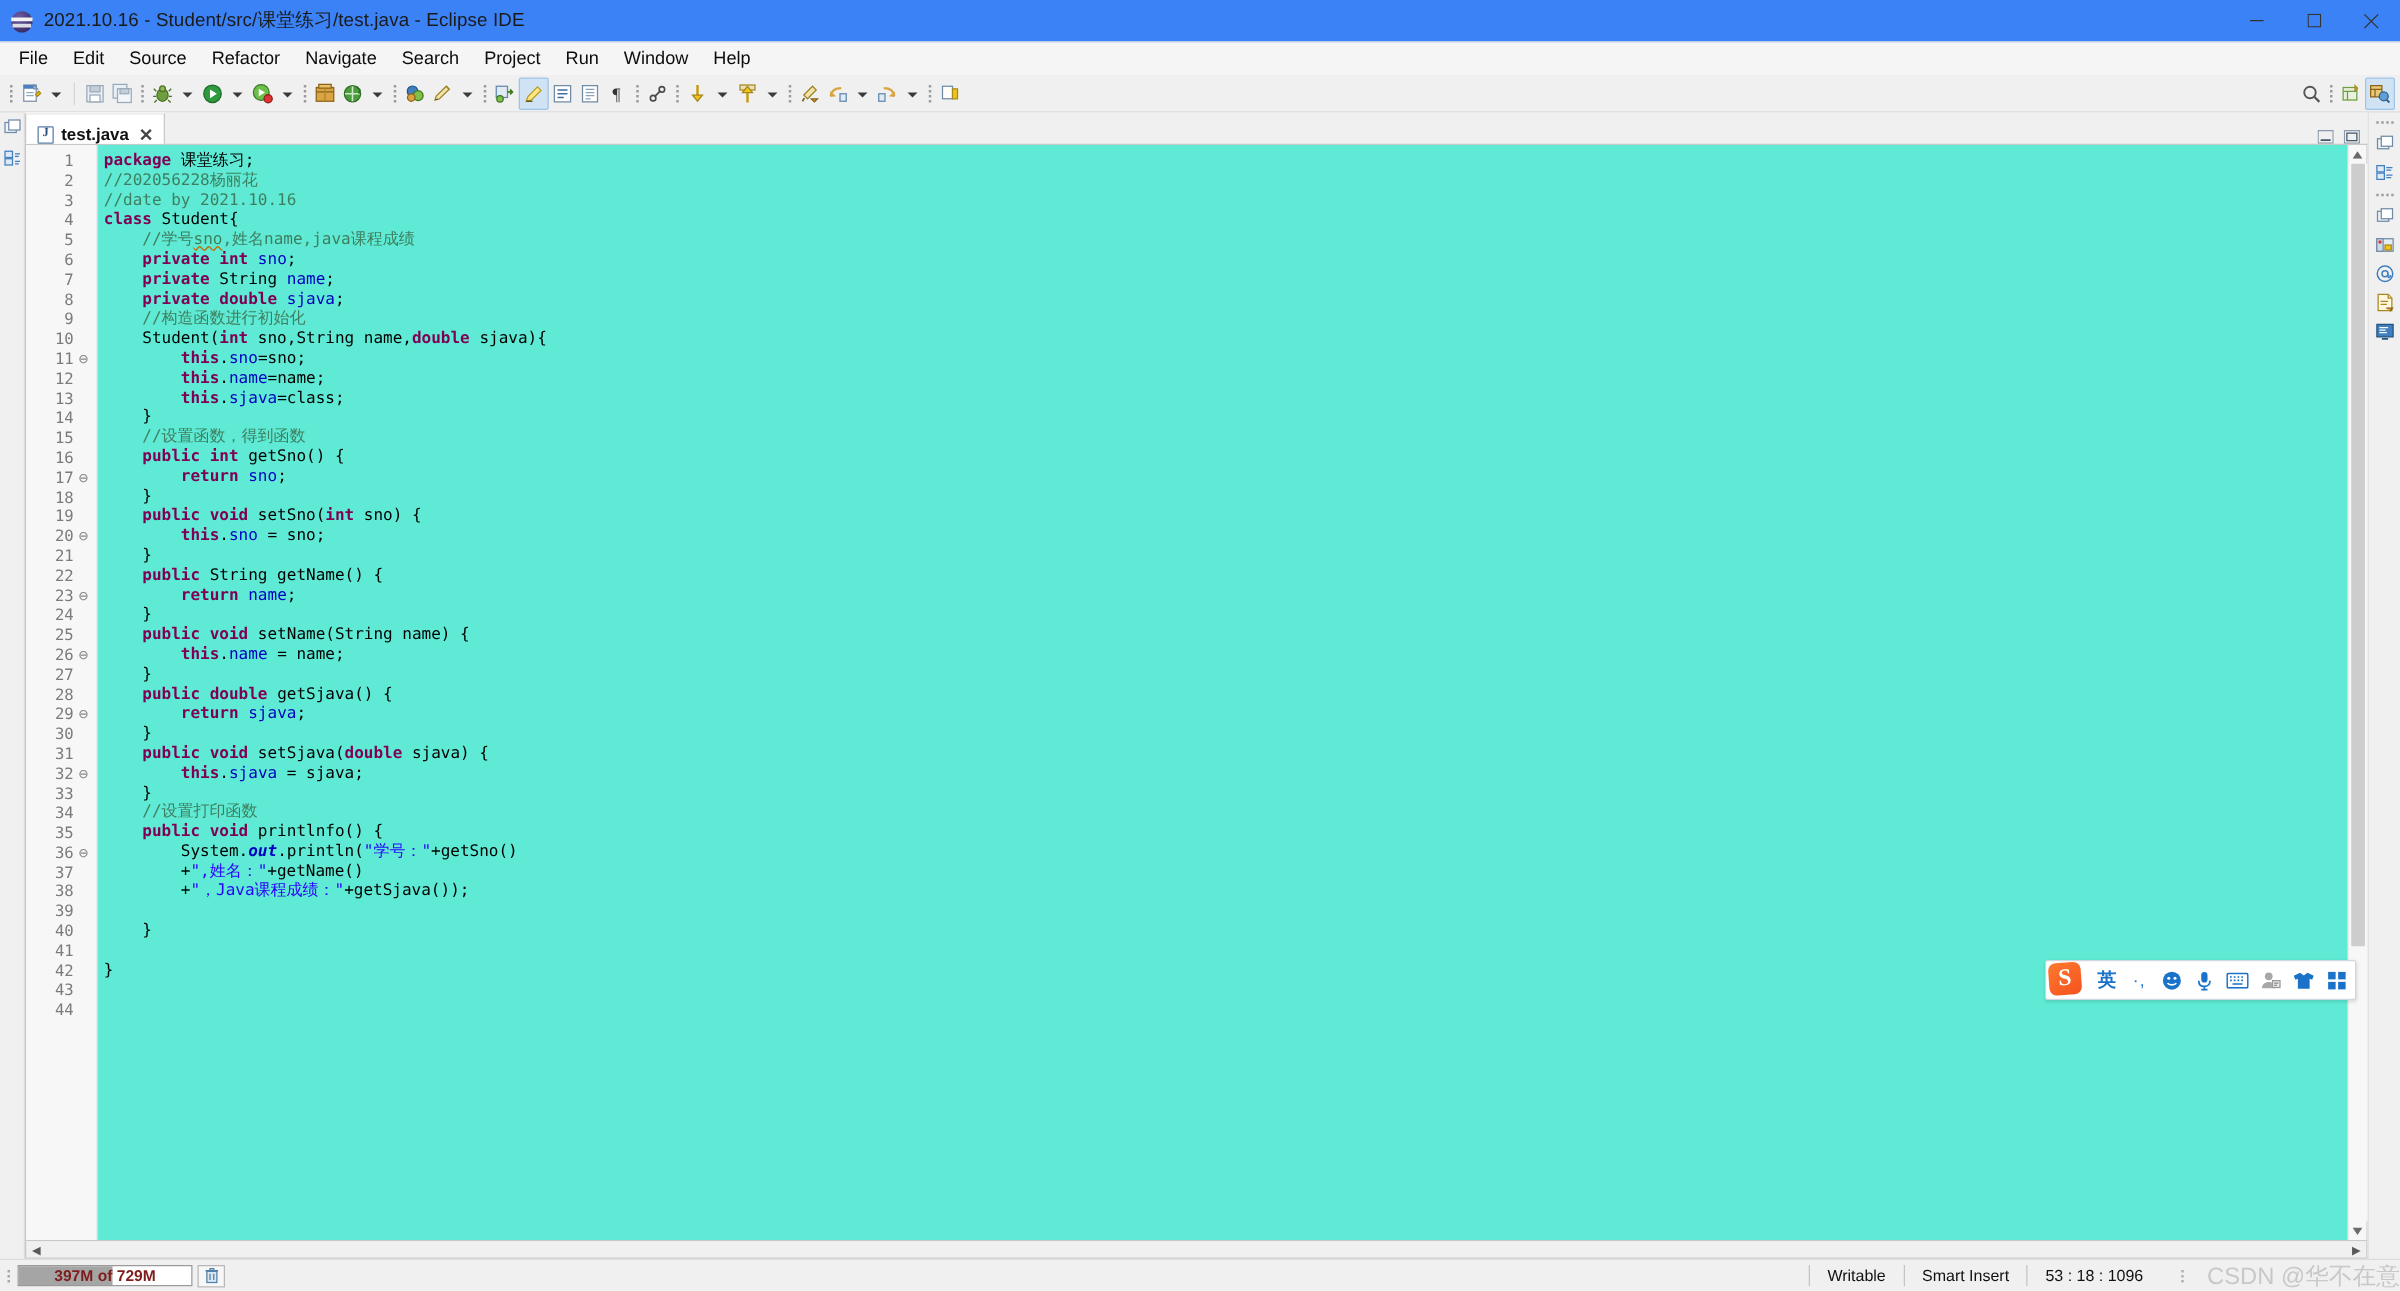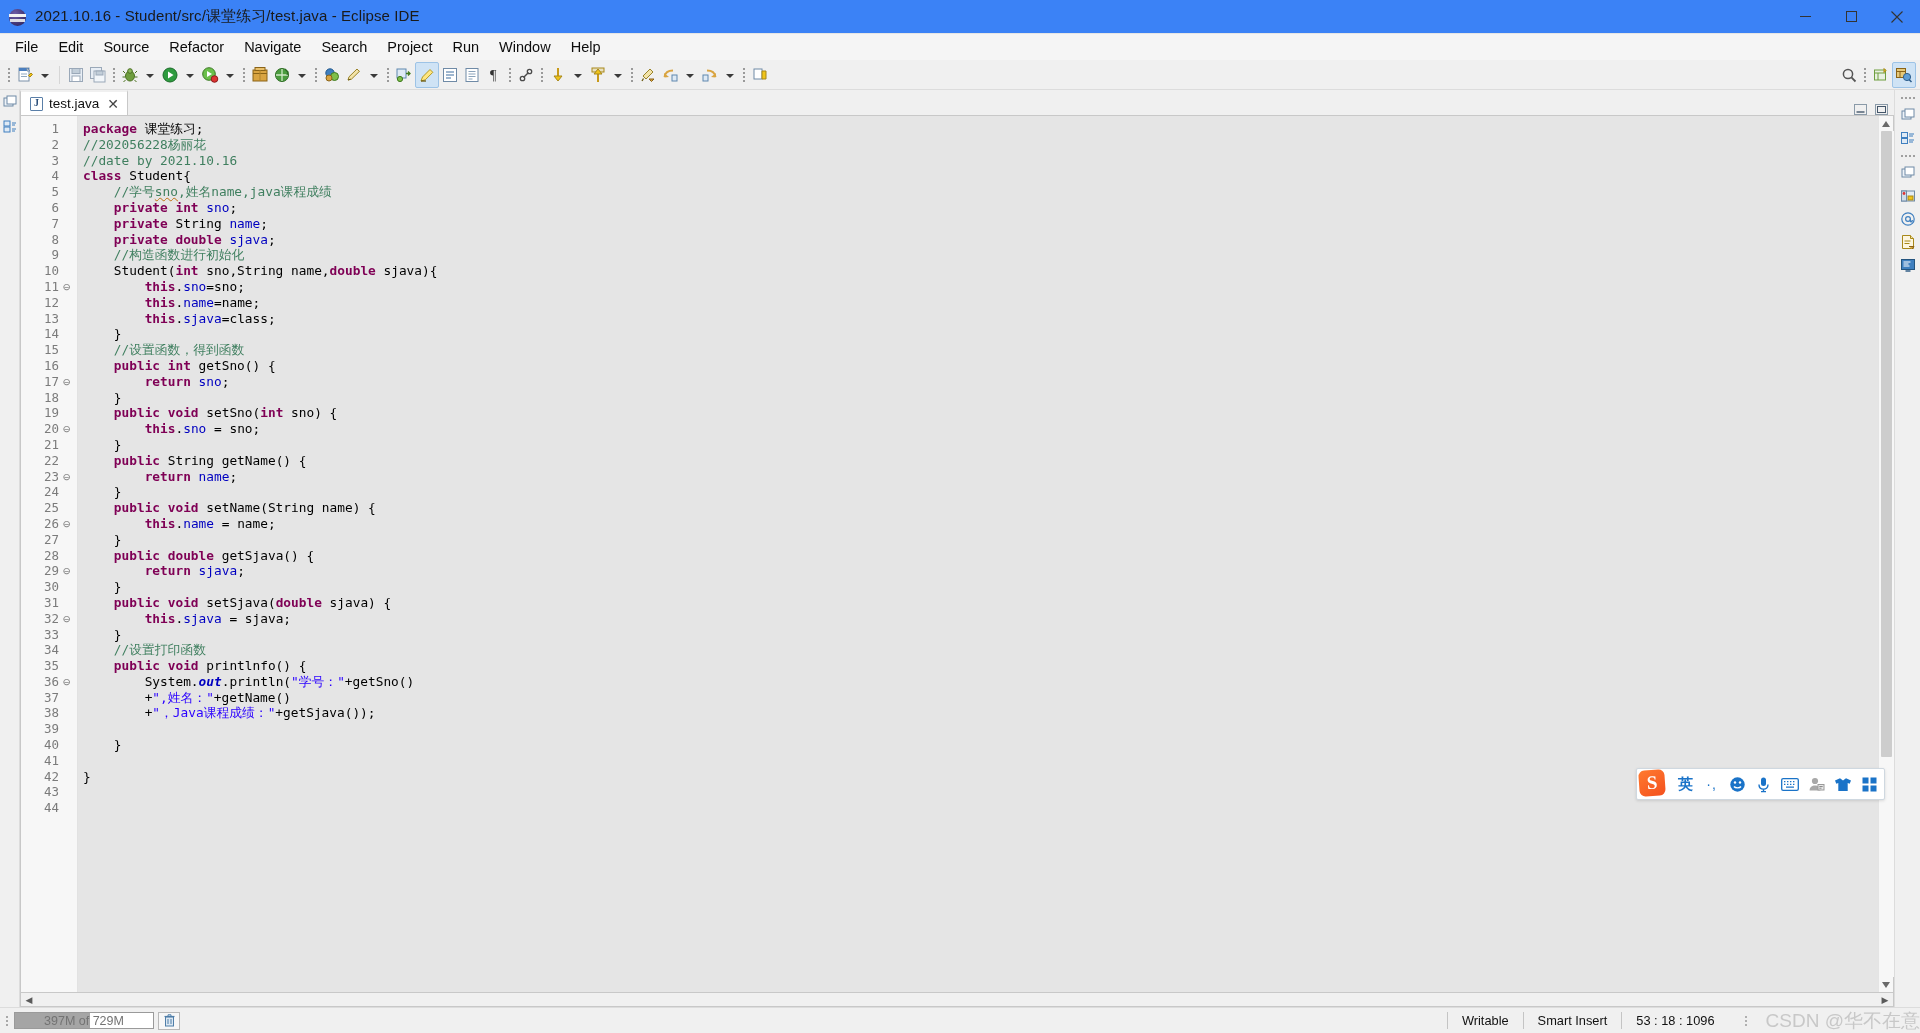--- a/index.html
+++ b/index.html
@@ -63,23 +63,23 @@
   .rail-icon { width: 16px; height: 16px; }
 
   .editor-col { flex: 1; display: flex; flex-direction: column; min-width: 0; }
 
   
   .tabrow {
     height: 26px; background: #f0f0f0; display: flex; align-items: flex-end;
     position: relative; flex: none; border-bottom: 1px solid #c8c8c8;
   }
   .tab {
-    height: 25px; display: flex; align-items: center; gap: 6px; padding: 0 8px 0 9px;
+    height: 25px; display: flex; align-items: flex-end; gap: 6px; padding: 0 8px 0 9px;
     background: #ffffff; border: 1px solid #c8c8c8; border-bottom: none;
-    border-top: 2px solid #f0f0f0; font-size: 13.5px; color: #111; cursor: default;
+    border-top: 2px solid #f0f0f0; font-size: 13.5px; color: #111; cursor: default; font-weight: bold;
   }
   .tab .jicon {
     width: 13px; height: 14px; background: #ffffff; border: 1px solid #5a7fa8;
     border-radius: 1px; position: relative; flex: none;
   }
   .tab .jicon::after {
     content: "J"; position: absolute; left: 3px; top: -1px; font-size: 10px;
     font-weight: bold; color: #2b4f7a; font-family: "Liberation Serif", serif;
   }
   .tab-close { font-size: 14px; color: #444; line-height: 1; margin-left: 2px; cursor: default; }
@@ -93,21 +93,21 @@
     font-family: "DejaVu Sans Mono", monospace; font-size: 12.5px; color: #7b7b7b;
     padding-top: 5px; user-select: none;
   }
   .gutter-folds {
     width: 14px; background: #f7f7f7; flex: none; padding-top: 5px;
     font-family: "DejaVu Sans Mono", monospace; font-size: 12.5px; color: #8a8a8a;
   }
   .gutter-sep { width: 1px; background: #e2e2e2; flex: none; }
   .gnum, .gfold { height: 15.8px; line-height: 15.8px; padding-right: 4px; white-space: pre; }
   .code-area {
-    flex: 1; background: #e5e5e5; padding-top: 5px; overflow: hidden; position: relative;
+    flex: 1; background: #5eead4; padding-top: 5px; overflow: hidden; position: relative;
     font-family: "DejaVu Sans Mono", monospace; font-size: 12.8px;
   }
   .cline { height: 15.8px; line-height: 15.8px; white-space: pre; padding-left: 5px; }
   .kw  { color: #7f0055; font-weight: bold; }
   .cmt { color: #3f7f5f; }
   .str { color: #2a00ff; }
   .fld { color: #0000c0; }
   .st  { color: #0000c0; font-weight: bold; font-style: italic; }
   .pl  { color: #000000; }
   .sq  { text-decoration: underline; text-decoration-style: wavy;
@@ -139,21 +139,21 @@
     border-top: 1px solid #dcdcdc; flex: none; position: relative;
   }
   .heap-wrap { display: flex; align-items: center; margin-left: 6px; }
   .heap-grip { width: 5px; height: 16px; display: flex; flex-direction: column; justify-content: center; gap: 2px; margin-right: 3px; }
   .heap-grip i { width: 2px; height: 2px; background: #a8a8a8; display: block; }
   .heap-bar {
     width: 140px; height: 17px; background: #ffffff; border: 1px solid #9a9a9a;
     position: relative; display: flex; align-items: center; justify-content: center;
   }
   .heap-fill { position: absolute; left: 0; top: 0; bottom: 0; width: 54%; background: #a5a5a5; }
-  .heap-label { position: relative; font-size: 12.5px; color: #737373; z-index: 2; }
+  .heap-label { position: relative; font-size: 12.5px; color: #7f1d1d; z-index: 2; font-weight: bold; }
   .trash-btn { width: 22px; height: 18px; display: flex; align-items: center; justify-content: center;
                border: 1px solid #b8b8b8; background: #f7f7f7; margin-left: 4px; }
   .sb-sep { width: 1px; height: 17px; background: #c4c4c4; }
   .sb-cell { font-size: 12.8px; color: #111; padding: 0 14px; white-space: nowrap; }
   .sb-dots { width: 5px; height: 16px; display: flex; flex-direction: column; justify-content: center; gap: 2px; margin: 0 16px; }
   .sb-dots i { width: 2px; height: 2px; background: #b0b0b0; display: block; }
   .watermark { margin-left: auto; font-size: 19px; color: #c8c8c8; white-space: nowrap; }
 
   
   .ime {

